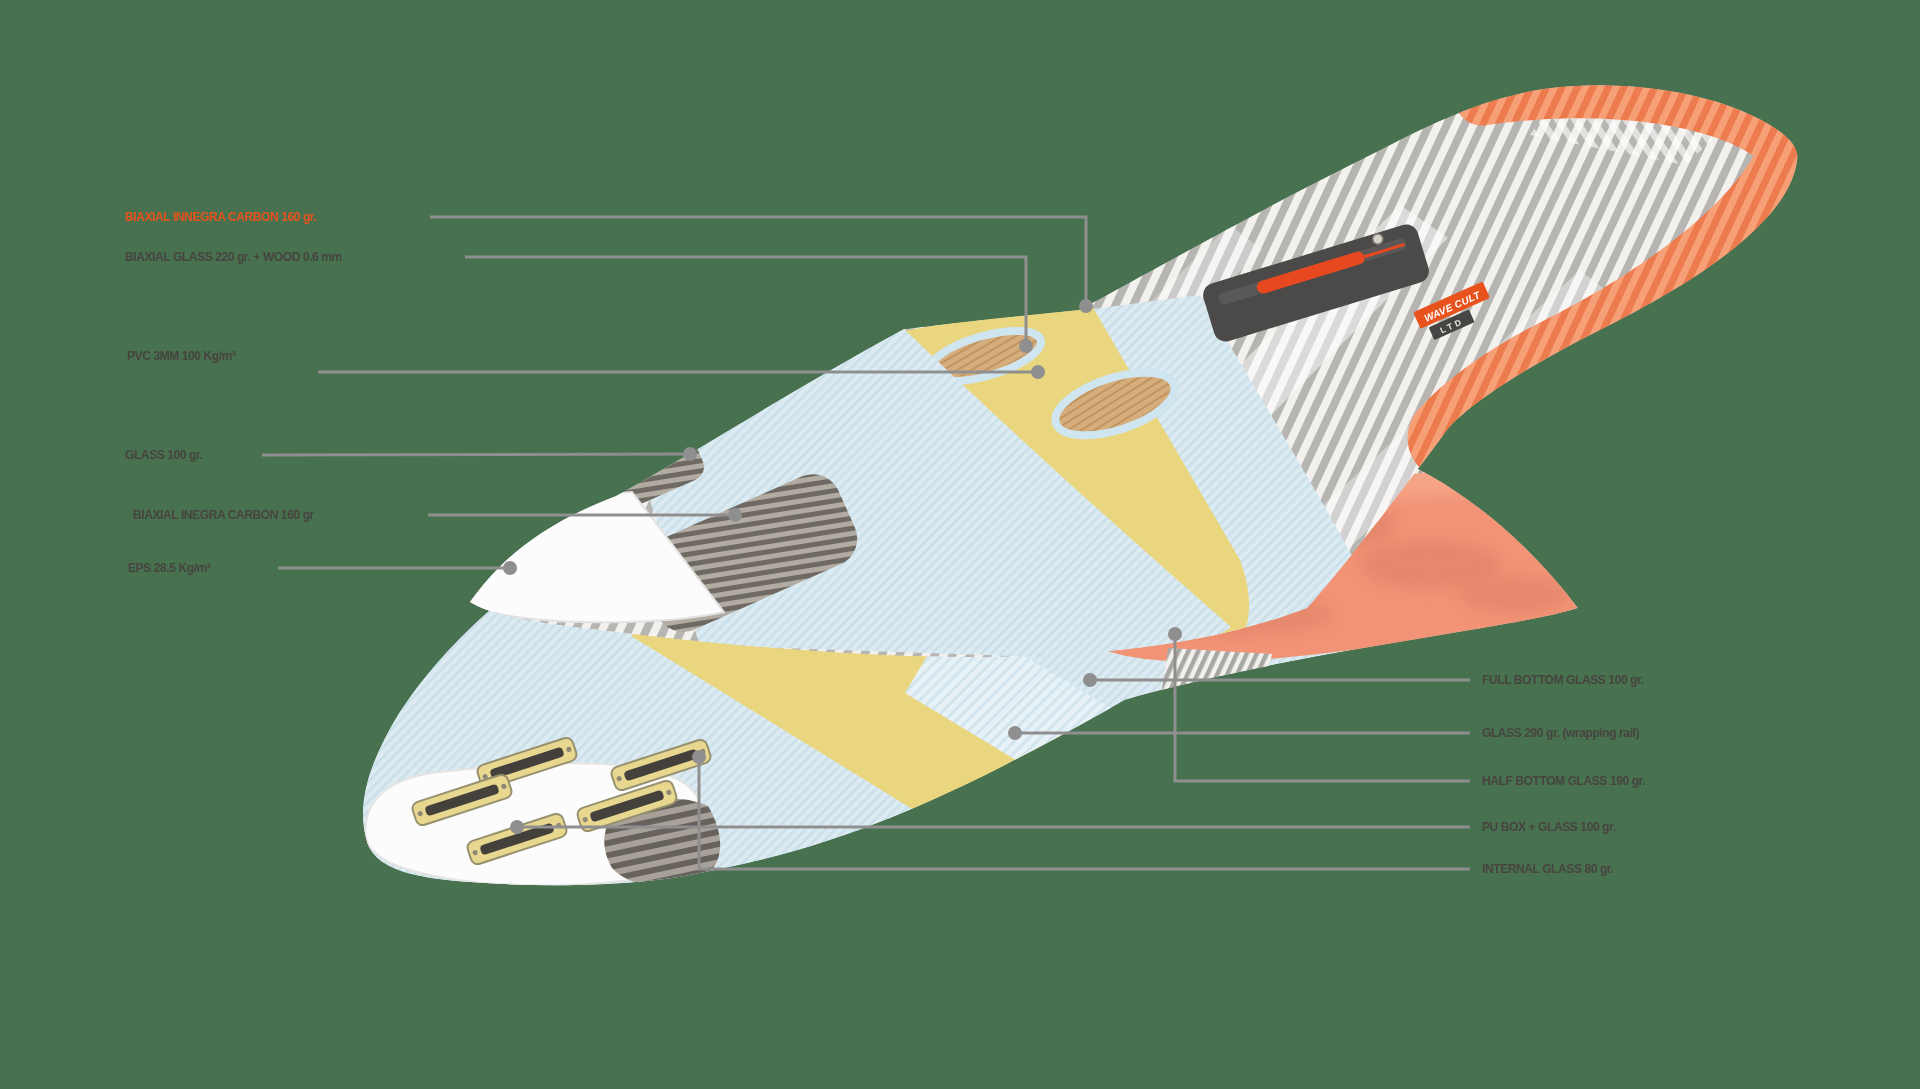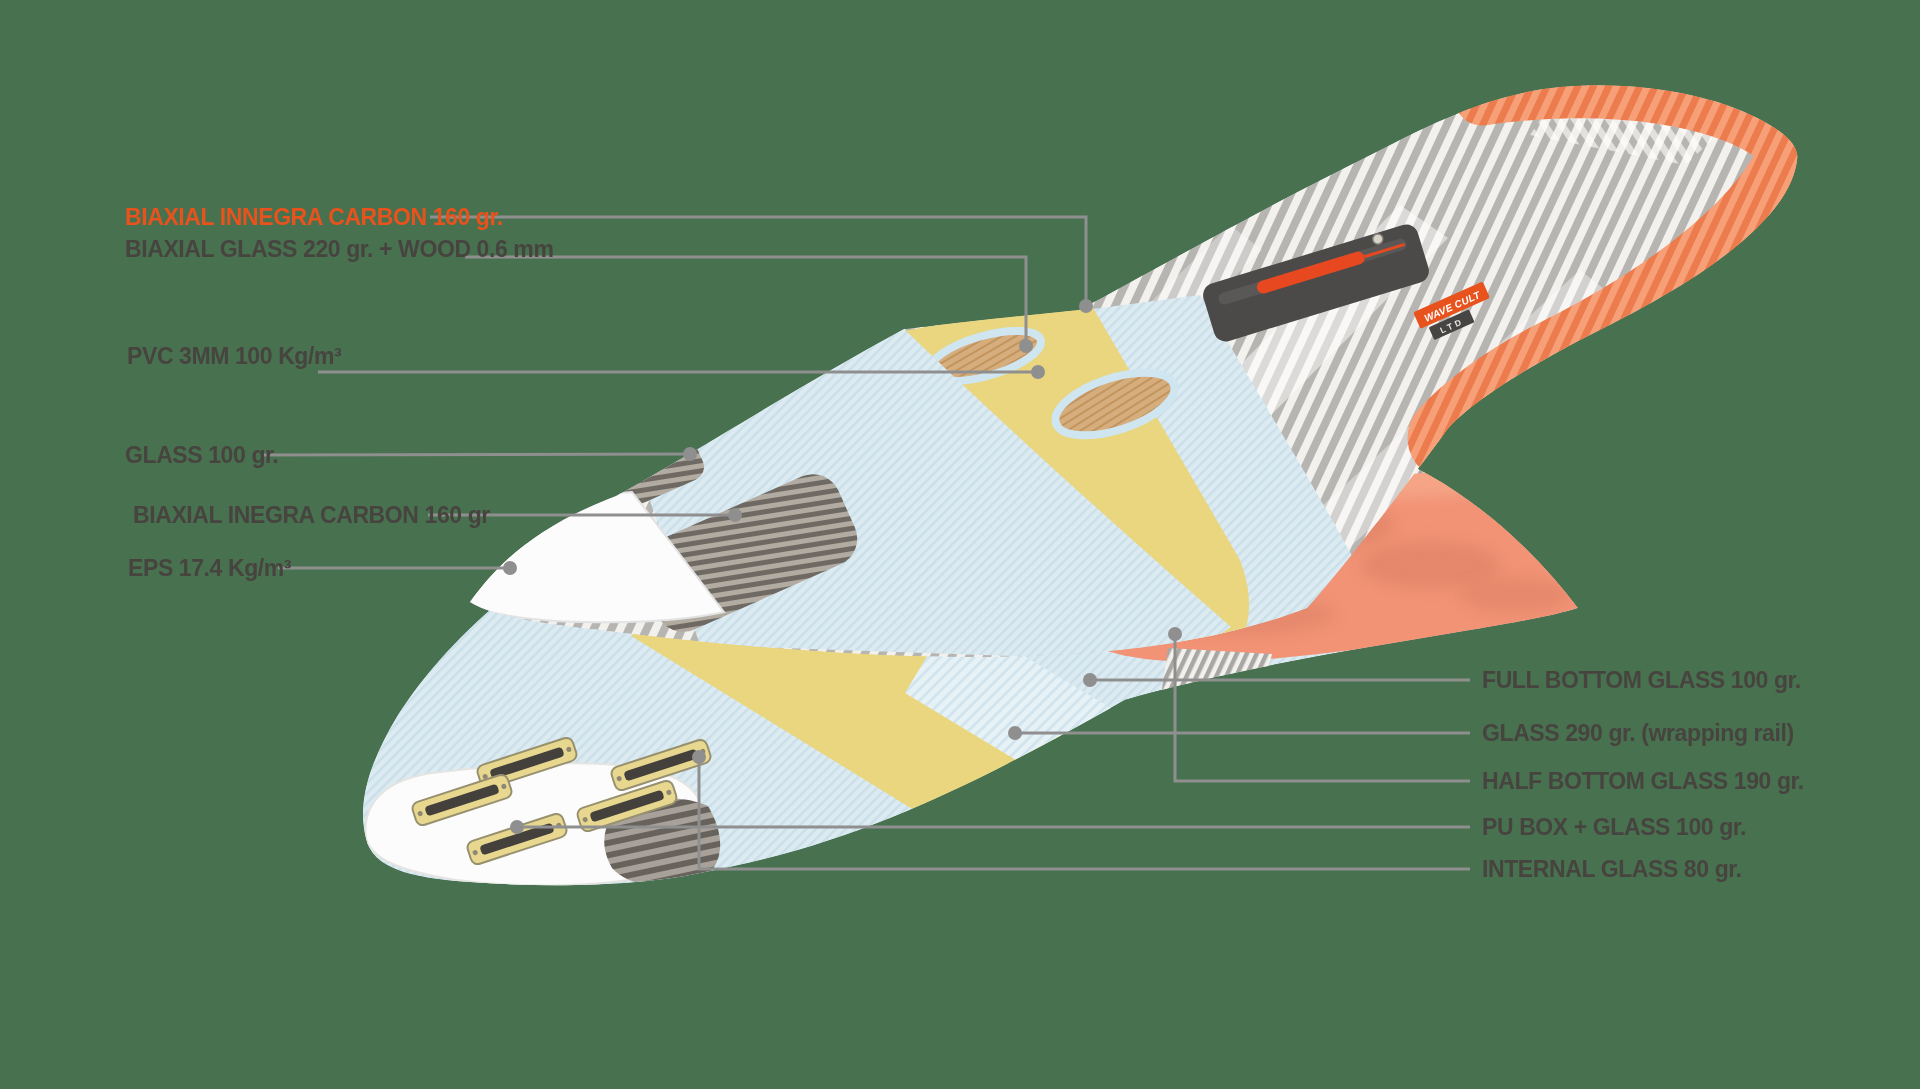--- a/index.html
+++ b/index.html
@@ -1,20 +1,20 @@
 <!DOCTYPE html>
 <html><head>
 <meta charset="utf-8">
 <style>
   html,body{margin:0;padding:0;background:#47714F;}
   .stage{position:relative;width:1920px;height:1089px;background:#47714F;overflow:hidden;
          font-family:"Liberation Sans", sans-serif;}
   .art{position:absolute;left:0;top:0;width:1920px;height:1089px;}
   .lbl{position:absolute;transform:translateY(-50%);white-space:nowrap;
-       font-size:23px;font-weight:700;letter-spacing:-0.4px;color:#474440;}
+       font-size:12px;font-weight:700;letter-spacing:-0.4px;color:#474440;}
   .lbl.hl{color:#E8521D;}
   .badge-txt{font-size:10px;font-weight:700;font-style:italic;fill:#ffffff;letter-spacing:.3px;}
   .ltd-txt{font-size:8.5px;font-weight:700;fill:#e8e6e2;letter-spacing:3px;}
 </style>
 </head>
 <body>
 
 <div class="stage">
 
 <svg class="art" viewBox="0 0 1920 1089">
@@ -219,25 +219,25 @@
     <circle cx="510" cy="568" r="7"></circle>
     <circle cx="1090" cy="680" r="7"></circle>
     <circle cx="1015" cy="733" r="7"></circle>
     <circle cx="1175" cy="634" r="7"></circle>
     <circle cx="517" cy="827" r="7"></circle>
     <circle cx="699" cy="757" r="7"></circle>
   </g>
 </svg>
 
 <div class="lbl hl" style="left:125px;top:217px">BIAXIAL INNEGRA CARBON 160 gr.</div>
-<div class="lbl" style="left:125px;top:249px">BIAXIAL GLASS 220 gr. + WOOD 0.6 mm</div>
+<div class="lbl" style="left:125px;top:257px">BIAXIAL GLASS 220 gr. + WOOD 0.6 mm</div>
 <div class="lbl" style="left:127px;top:356px">PVC 3MM 100 Kg/m³</div>
 <div class="lbl" style="left:125px;top:455px">GLASS 100 gr.</div>
 <div class="lbl" style="left:133px;top:515px">BIAXIAL INEGRA CARBON 160 gr</div>
-<div class="lbl" style="left:128px;top:568px">EPS 17.4 Kg/m³</div>
+<div class="lbl" style="left:128px;top:568px">EPS 28.5 Kg/m³</div>
 
 <div class="lbl" style="left:1482px;top:680px">FULL BOTTOM GLASS 100 gr.</div>
 <div class="lbl" style="left:1482px;top:733px">GLASS 290 gr. (wrapping rail)</div>
 <div class="lbl" style="left:1482px;top:781px">HALF BOTTOM GLASS 190 gr.</div>
 <div class="lbl" style="left:1482px;top:827px">PU BOX + GLASS 100 gr.</div>
 <div class="lbl" style="left:1482px;top:869px">INTERNAL GLASS 80 gr.</div>
 
 </div>
 
 </body></html>

